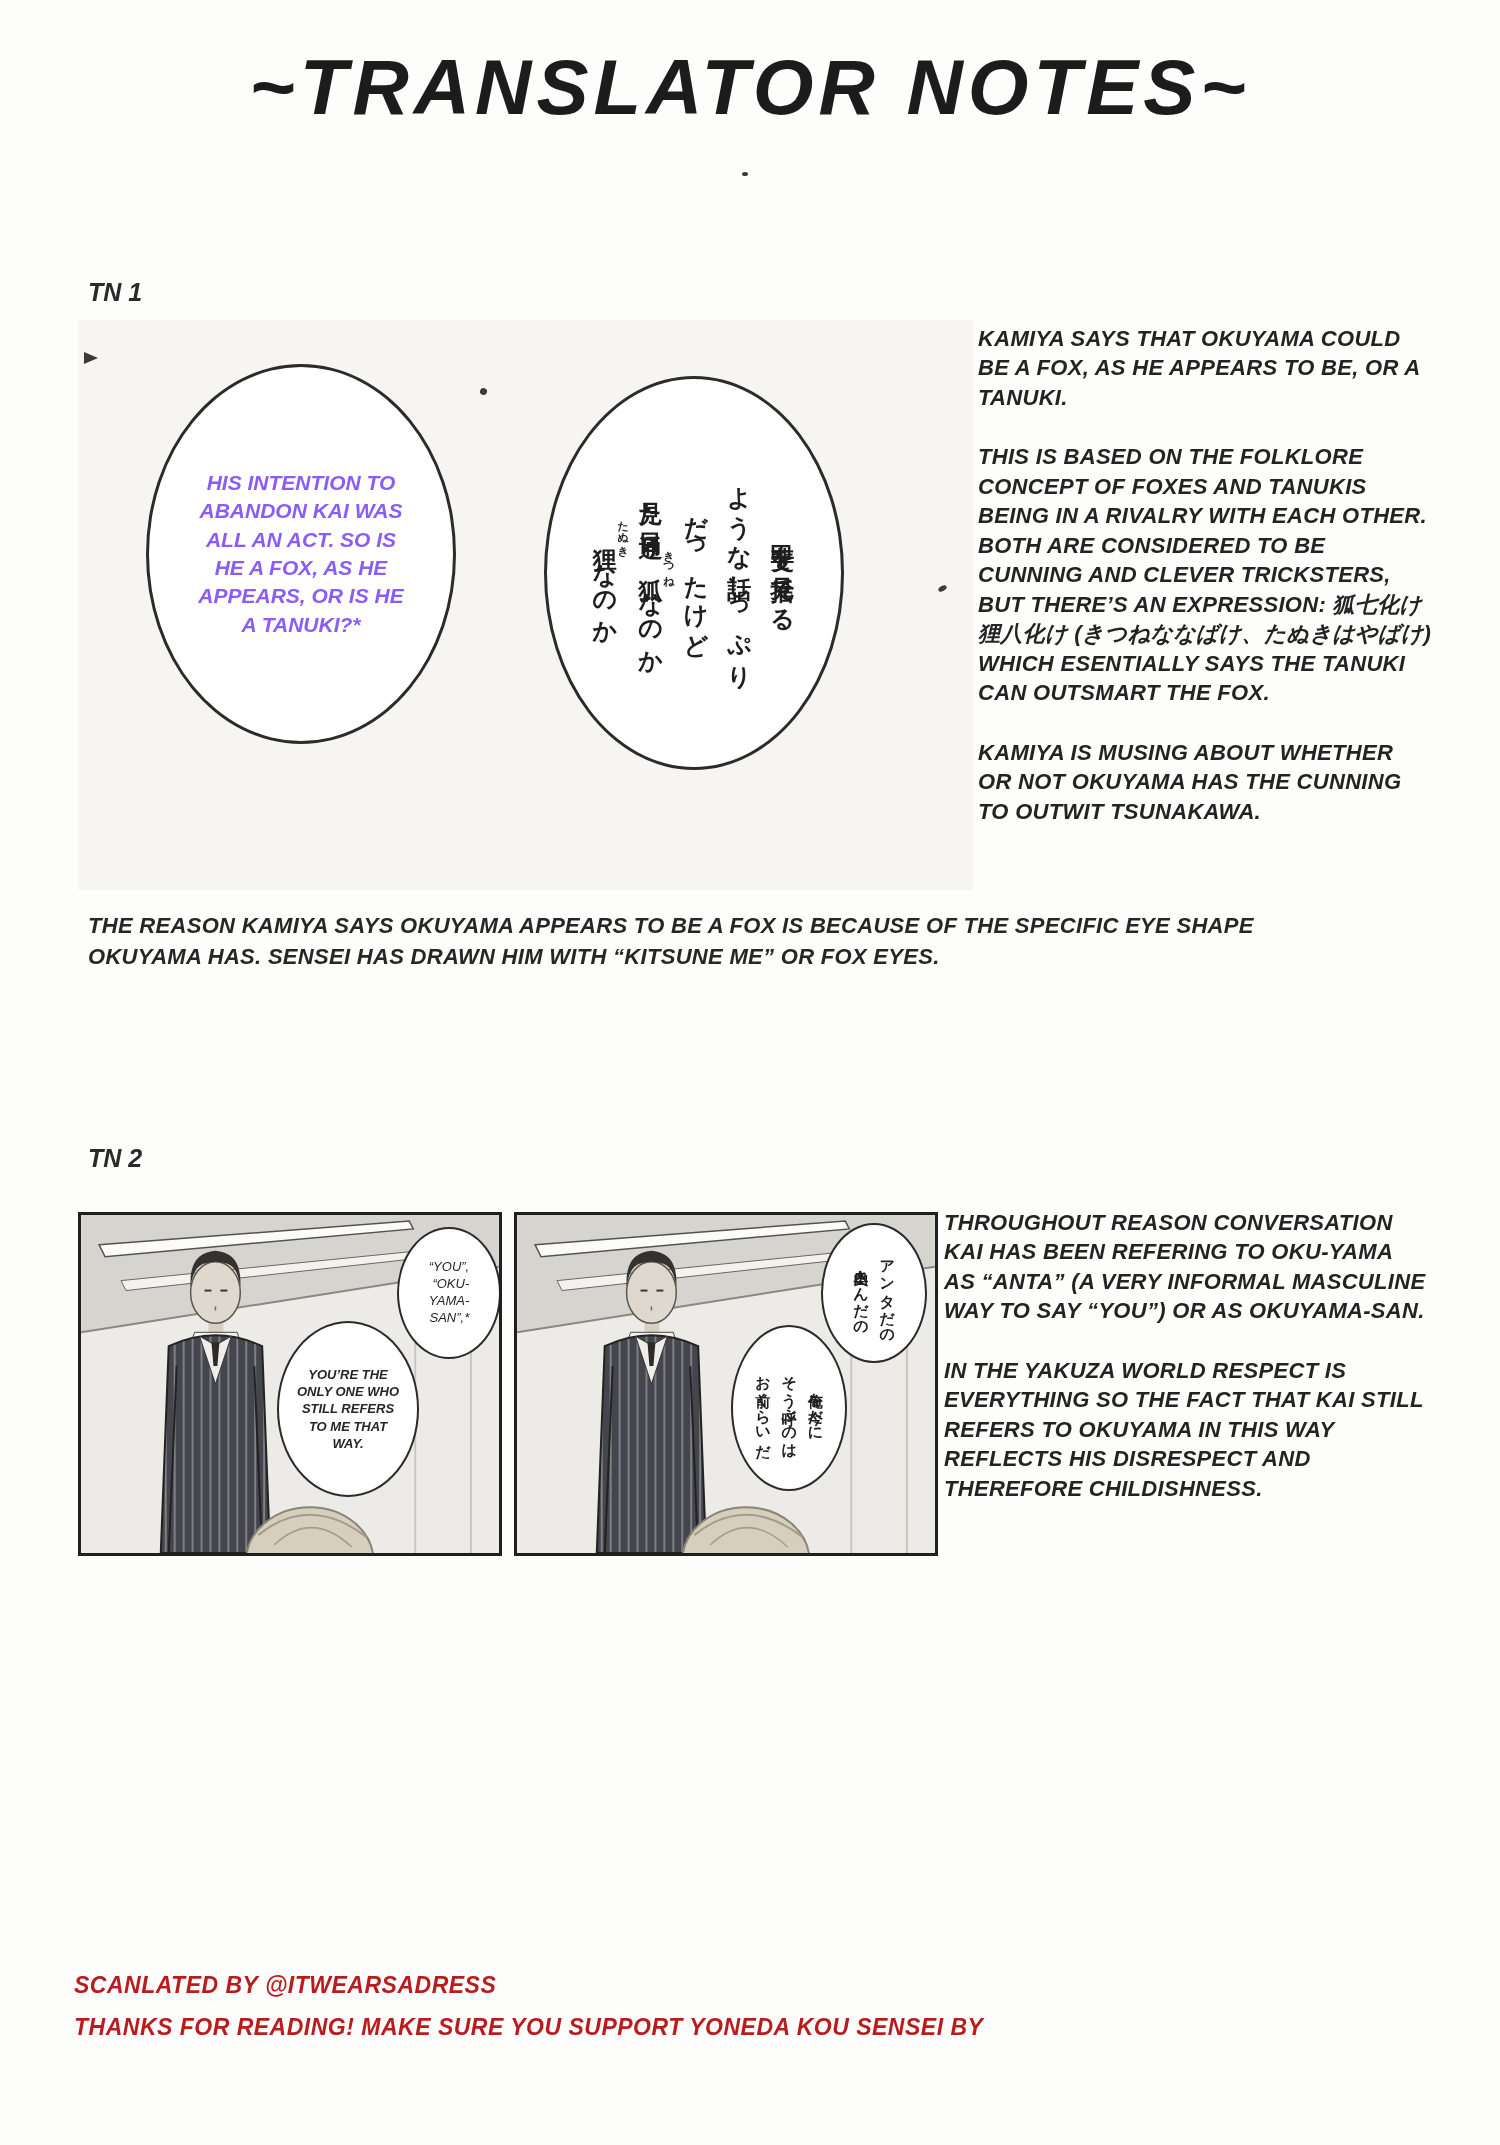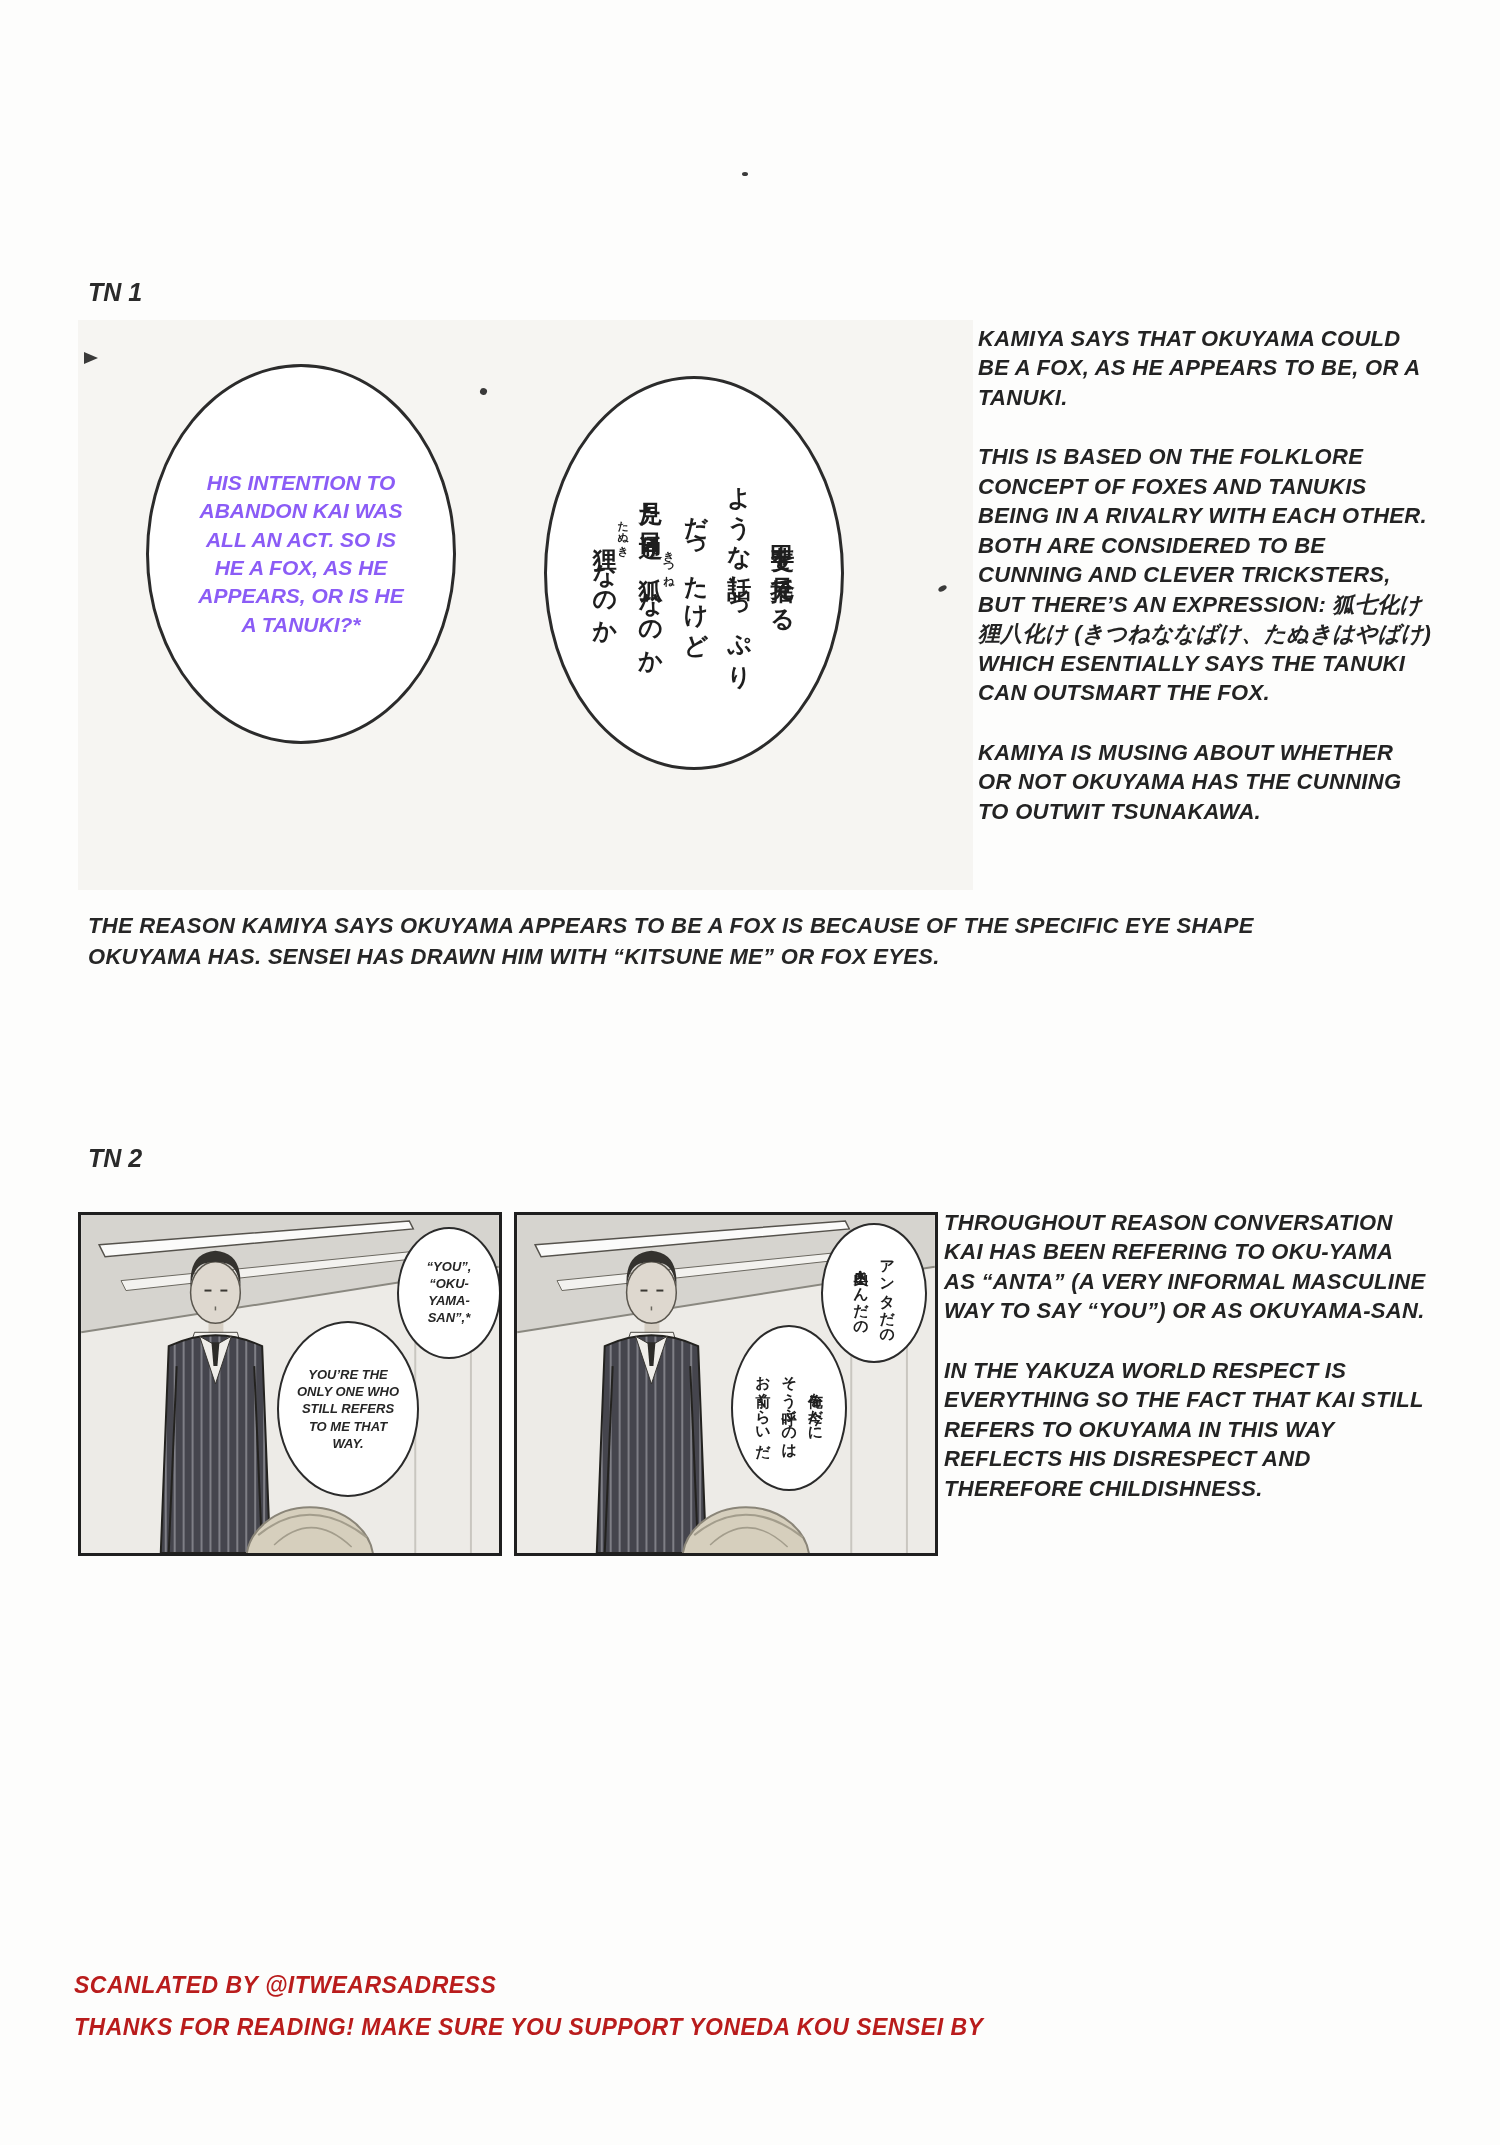--- a/index.html
+++ b/index.html
@@ -51,21 +51,21 @@
   .panel {
     position:absolute; top:1212px; width:424px; height:344px;
     border:3px solid #1f1f1f; background:#edebe7; overflow:hidden; box-sizing:border-box;
   }
   .panel1 { left:78px; }
   .panel2 { left:514px; }
   .panel-art { position:absolute; left:0; top:0; width:100%; height:100%; }
 
   .small-bubble { border-width:2px; }
   .bubbleA { left:316px; top:12px; width:104px; height:132px; }
-  .small-lines { font-size:13px; font-weight:bold; font-style:italic; line-height:1.3; }
+  .small-lines { font-size:13px; font-weight:normal; font-style:italic; line-height:1.3;text-align:right; }
   .small-lines span { display:block; }
   .bubbleB { left:196px; top:106px; width:142px; height:176px; }
   .bubbleB-text { width:108px; font-size:13px; font-weight:bold; font-style:italic; line-height:1.32; }
   .bubbleC { left:304px; top:8px; width:106px; height:140px; }
   .bubbleD { left:214px; top:110px; width:116px; height:166px; }
   .vtext-sm { writing-mode:vertical-rl; text-orientation:upright; font-size:15px; font-weight:bold; line-height:1.75; color:#1e1e1e; }
 
   .footer { position:absolute; left:74px; top:1972px; }
   .footer p { margin:0 0 15px 0; font-size:23px; font-weight:bold; font-style:italic; letter-spacing:0.5px; color:#b91c1c; }
 
@@ -77,20 +77,21 @@
   }
   .artifact-dot1 { left:480px; top:388px; width:7px; height:7px; border-radius:50%; transform:rotate(20deg); }
   .artifact-dot2 { left:938px; top:586px; width:9px; height:5px; border-radius:50%; transform:rotate(-30deg); }
   .artifact-dot3 { left:742px; top:172px; width:6px; height:4px; border-radius:50%; }
 </style>
 </head>
 <body>
 
 <div class="page">
 
+  <h1 class="title">~TRANSLATOR NOTES~</h1>
 
   <div class="tn-label tn1-label">TN 1</div>
 
   <div class="scan1">
     <div class="bubble bubble-en">
       <div class="bubble-en-text">HIS INTENTION TO ABANDON KAI WAS ALL AN ACT. SO IS HE A FOX, AS HE APPEARS, OR IS HE A TANUKI?*</div>
     </div>
     <div class="bubble bubble-jp">
       <div class="vtext">
         <span class="vline">甲斐を見捨てる</span>

